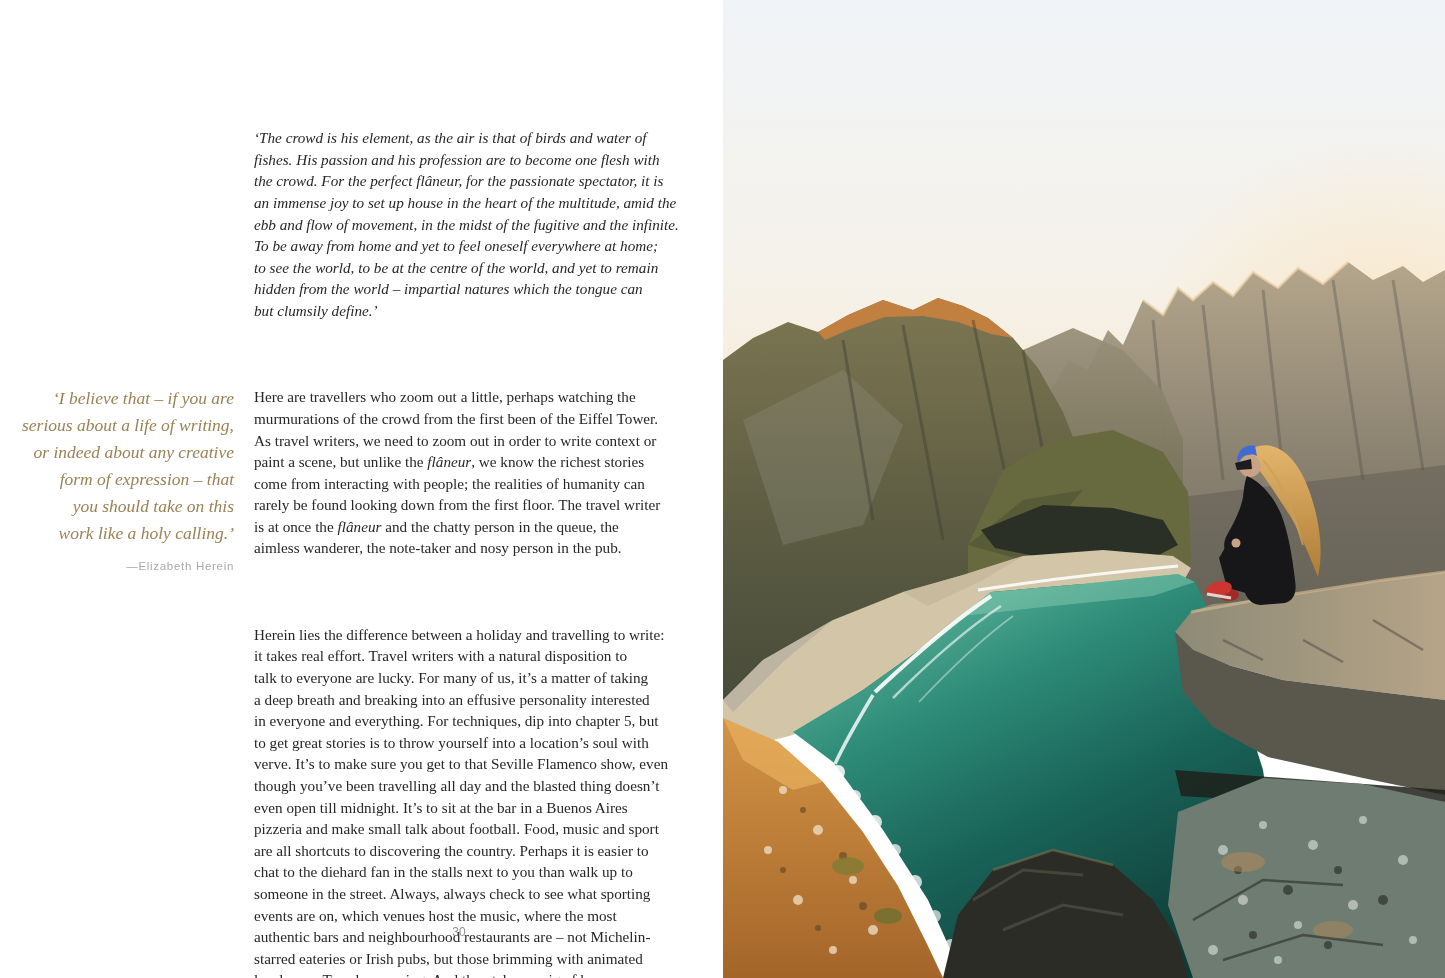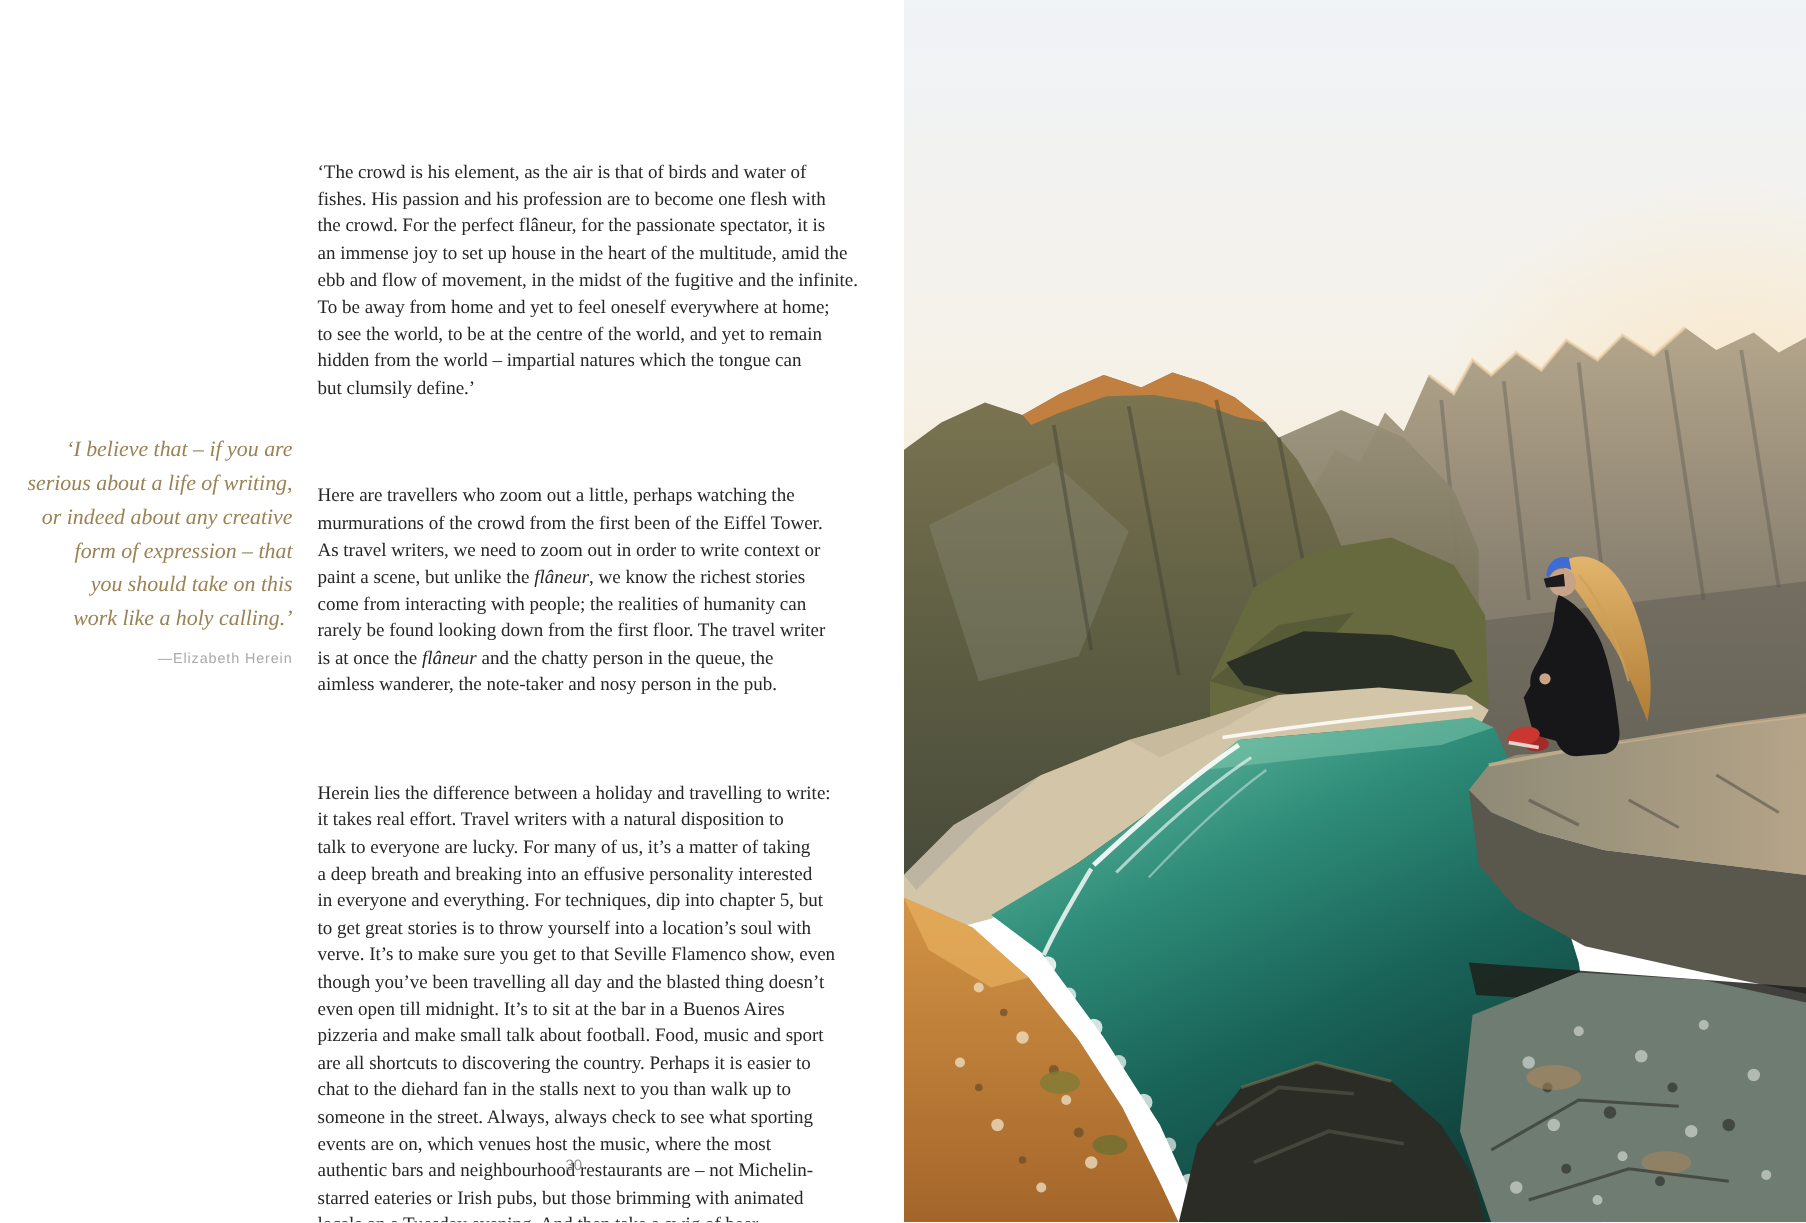--- a/index.html
+++ b/index.html
@@ -2,23 +2,23 @@
 <html><head>
 <meta charset="utf-8">
 <style>
   html,body{margin:0;padding:0;background:#ffffff;}
   .spread{position:relative;width:1445px;height:978px;background:#ffffff;overflow:hidden;
           font-family:"Liberation Serif", serif;color:#262626;}
   
   .body-col{position:absolute;left:254px;top:84px;width:440px;
             font-size:15.2px;line-height:21.6px;white-space:pre;}
   .para{margin:0 0 21.6px 0;}
-  .qitalic{}
+  .qitalic{font-style:italic;}
   .pullquote-block{position:absolute;left:18px;top:346px;width:216px;text-align:right;}
-  .pullquote{font-style:italic;font-size:17.5px;line-height:27px;color:#9a8254;white-space:pre;}
+  .pullquote{font-style:italic;font-size:17.5px;line-height:27px;color:#9a8254;white-space:pre;margin-top:39px;}
   .attribution{margin-top:13px;font-family:"Liberation Sans", sans-serif;font-size:11.5px;
                letter-spacing:.7px;color:#a9a9a9;}
   .folio{position:absolute;left:254px;top:925px;width:410px;text-align:center;
          font-family:"Liberation Sans", sans-serif;font-size:12px;color:#8f8f8f;}
   
   .photo-page{position:absolute;left:723px;top:0;width:722px;height:978px;overflow:hidden;}
   .photo-page svg{display:block;width:722px;height:978px;}
 </style>
 </head>
 <body>

